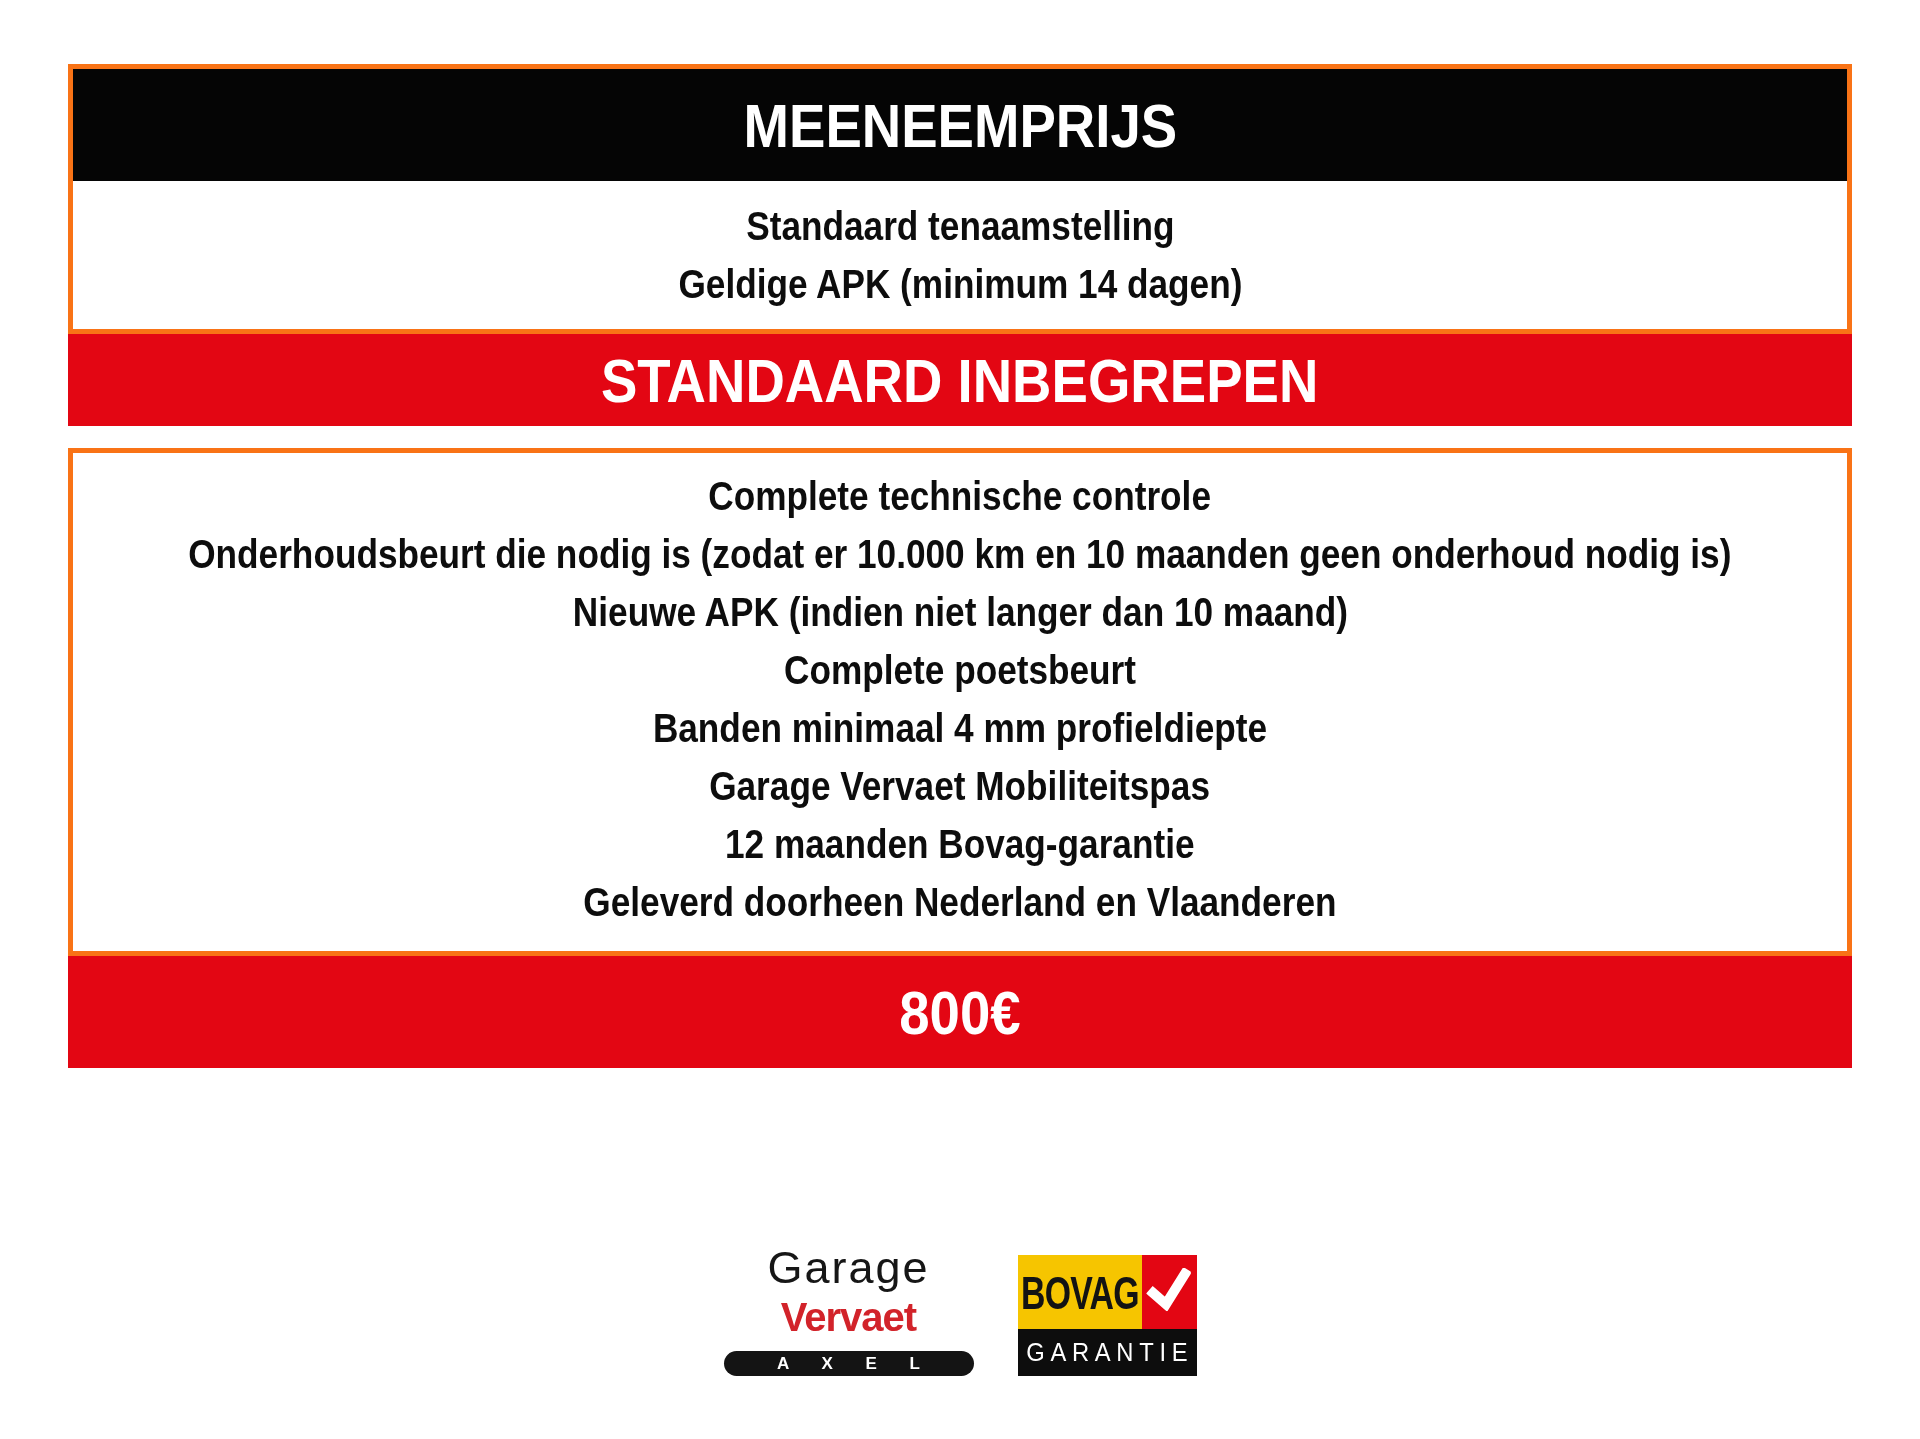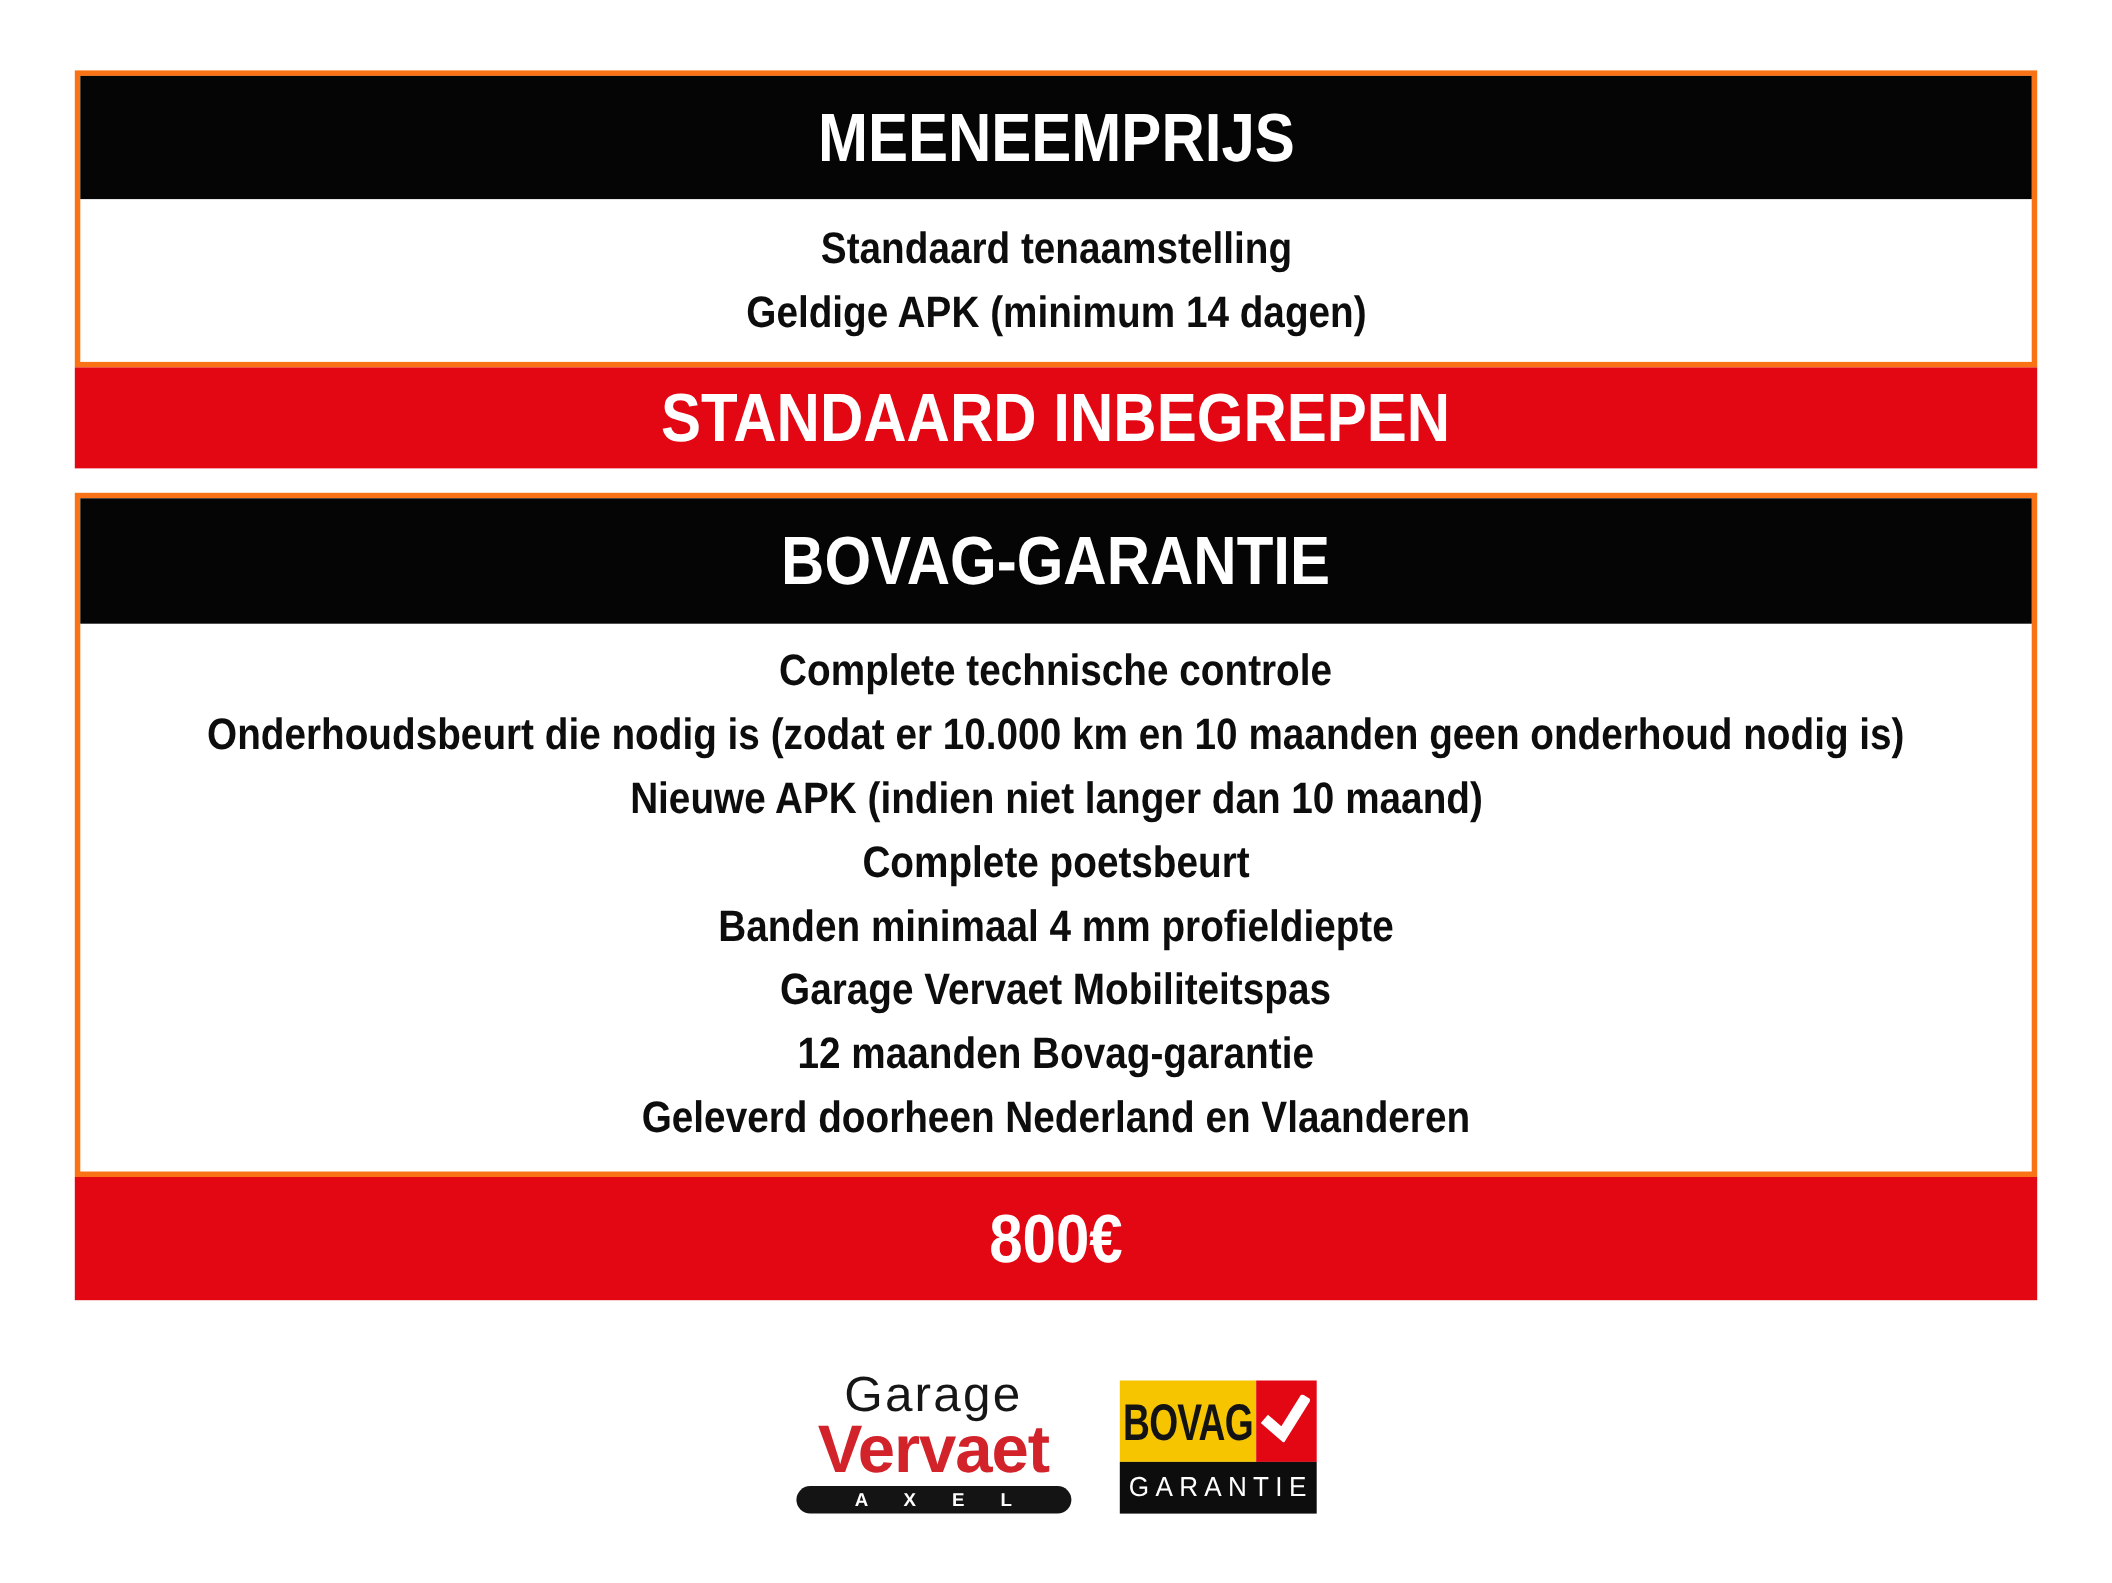--- a/index.html
+++ b/index.html
@@ -30,21 +30,21 @@
   .cond { display:inline-block; transform:scaleX(0.88); white-space:nowrap; }
 
   .gap { height:22px; background:#ffffff; }
 
   
   .logos { position:absolute; top:1248px; left:0; width:1920px;
            display:flex; justify-content:center; align-items:flex-end; gap:44px; }
 
   .garage-logo { width:250px; text-align:center; }
   .garage-word { font-size:45px; line-height:40px; color:#161616; letter-spacing:2px; }
-  .vervaet-word { font-size:61px; line-height:58px; font-weight:bold;
+  .vervaet-word { font-size:40px; line-height:58px; font-weight:bold;
                   color:#d2232a; letter-spacing:-1px; }
   .axel-pill { margin-top:5px; height:25px; line-height:25px; border-radius:13px;
                background:#141414; color:#ffffff; font-size:17px; font-weight:bold;
                letter-spacing:14px; padding-left:14px; text-align:center; }
 
   .bovag-logo { width:179px; height:121px; display:flex; flex-direction:column; }
   .bovag-top { height:74px; display:flex; }
   .bovag-yellow { width:124px; background:#f6c500; display:flex;
                   align-items:center; justify-content:center; }
   .bovag-brand { font-size:47px; font-weight:900; color:#131313;
@@ -76,23 +76,20 @@
     </div>
   </section>
 
   <section class="band band-red band-r1">
     <span class="hdr-text">STANDAARD INBEGREPEN</span>
   </section>
 
   <div class="gap"></div>
 
   <section class="card">
-    <div class="band band-black band-h2">
-      <span class="hdr-text">BOVAG-GARANTIE</span>
-    </div>
     <div class="body2">
       <div class="line">
         <span class="cond">Complete technische controle</span>
       </div>
       <div class="line">
         <span class="cond">Onderhoudsbeurt die nodig is (zodat er 10.000 km en 10 maanden geen onderhoud nodig is)</span>
       </div>
       <div class="line">
         <span class="cond">Nieuwe APK (indien niet langer dan 10 maand)</span>
       </div>

